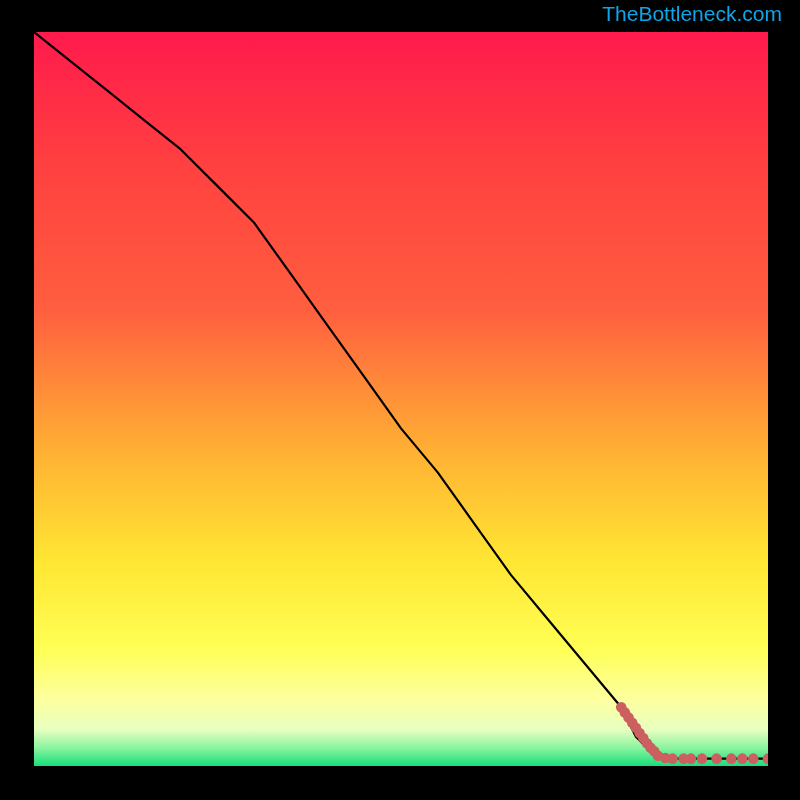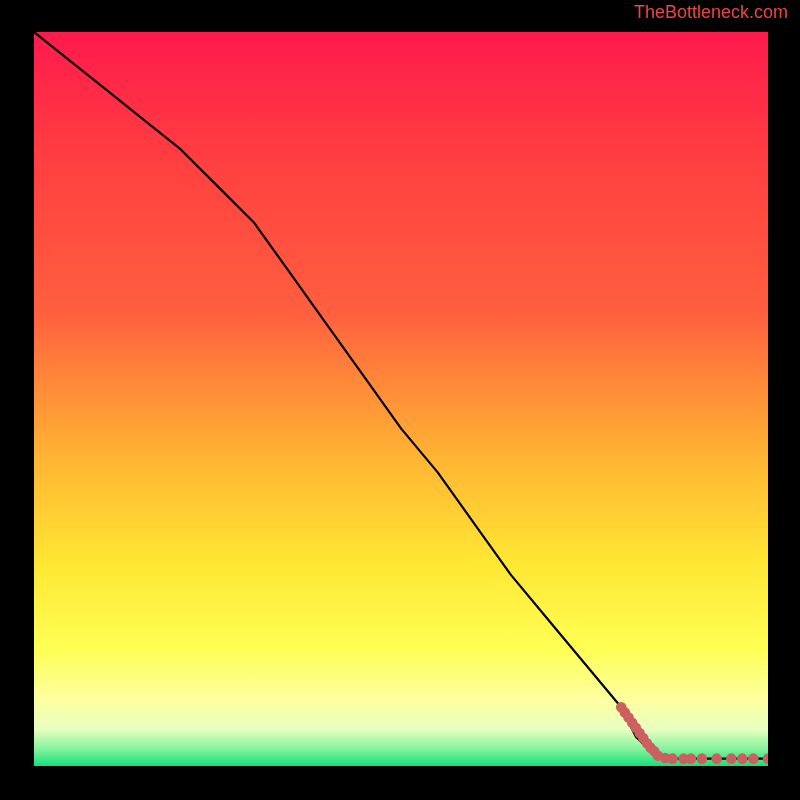--- a/index.html
+++ b/index.html
@@ -13,23 +13,23 @@
   }
   .stage {
     position: relative;
     width: 800px;
     height: 800px;
     background: #000;
   }
   .attribution {
     position: absolute;
     top: 2px;
-    right: 12px;
-    color: #ef4444;
-    font-size: 18px;
+    right: 18px;
+    color: #0ea5e9;
+    font-size: 21px;
     font-weight: 400;
     letter-spacing: 0px;
     user-select: none;
   }
   .plot {
     position: absolute;
     left: 34px;
     top: 32px;
     width: 734px;
     height: 734px;

